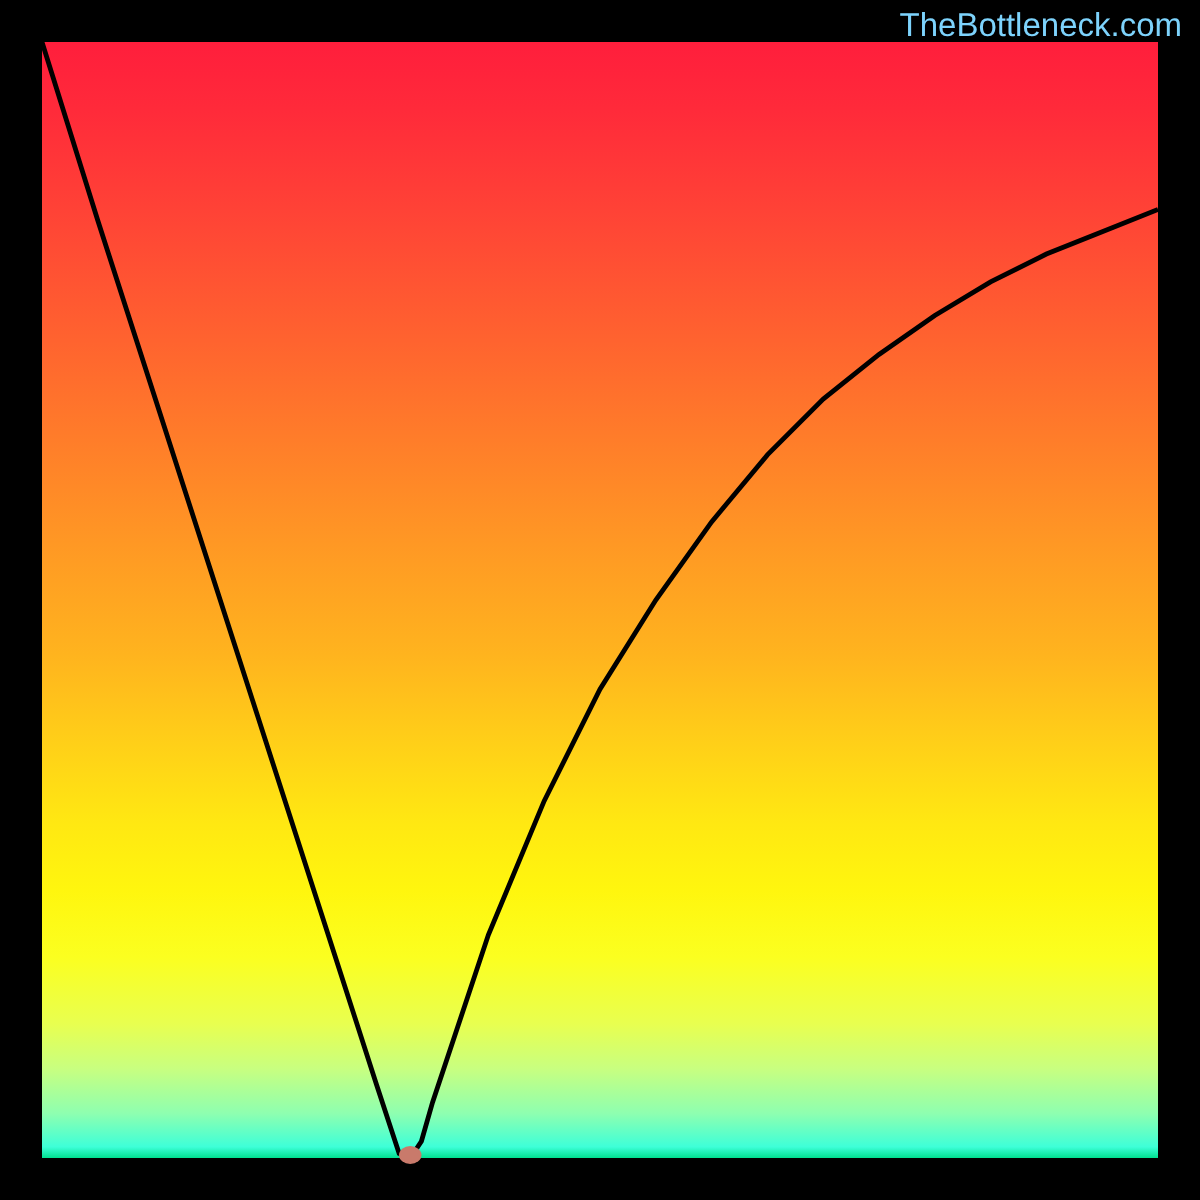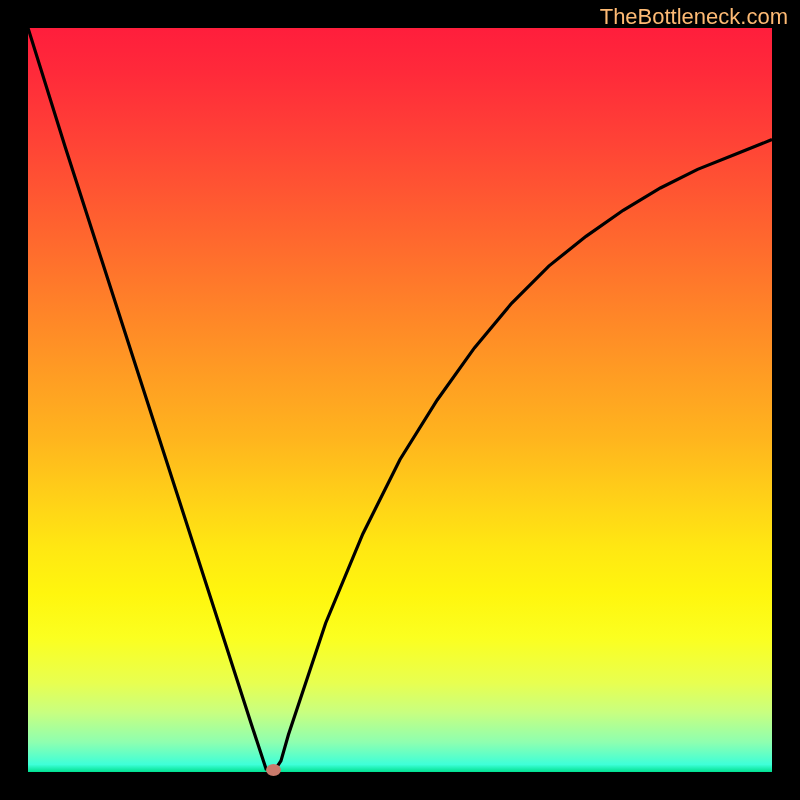--- a/index.html
+++ b/index.html
@@ -11,21 +11,21 @@
       width: 800px;
       height: 800px;
       background: #000;
       position: relative;
       overflow: hidden;
     }
     .watermark {
       position: absolute;
       top: 4px;
       right: 12px;
-      color: #fdba74;
+      color: #7dd3fc;
       font-family: Arial, sans-serif;
       font-size: 22px;
       font-weight: normal;
       z-index: 10;
     }
     .frame {
       position: absolute;
       top: 28px;
       left: 28px;
       width: 744px;

